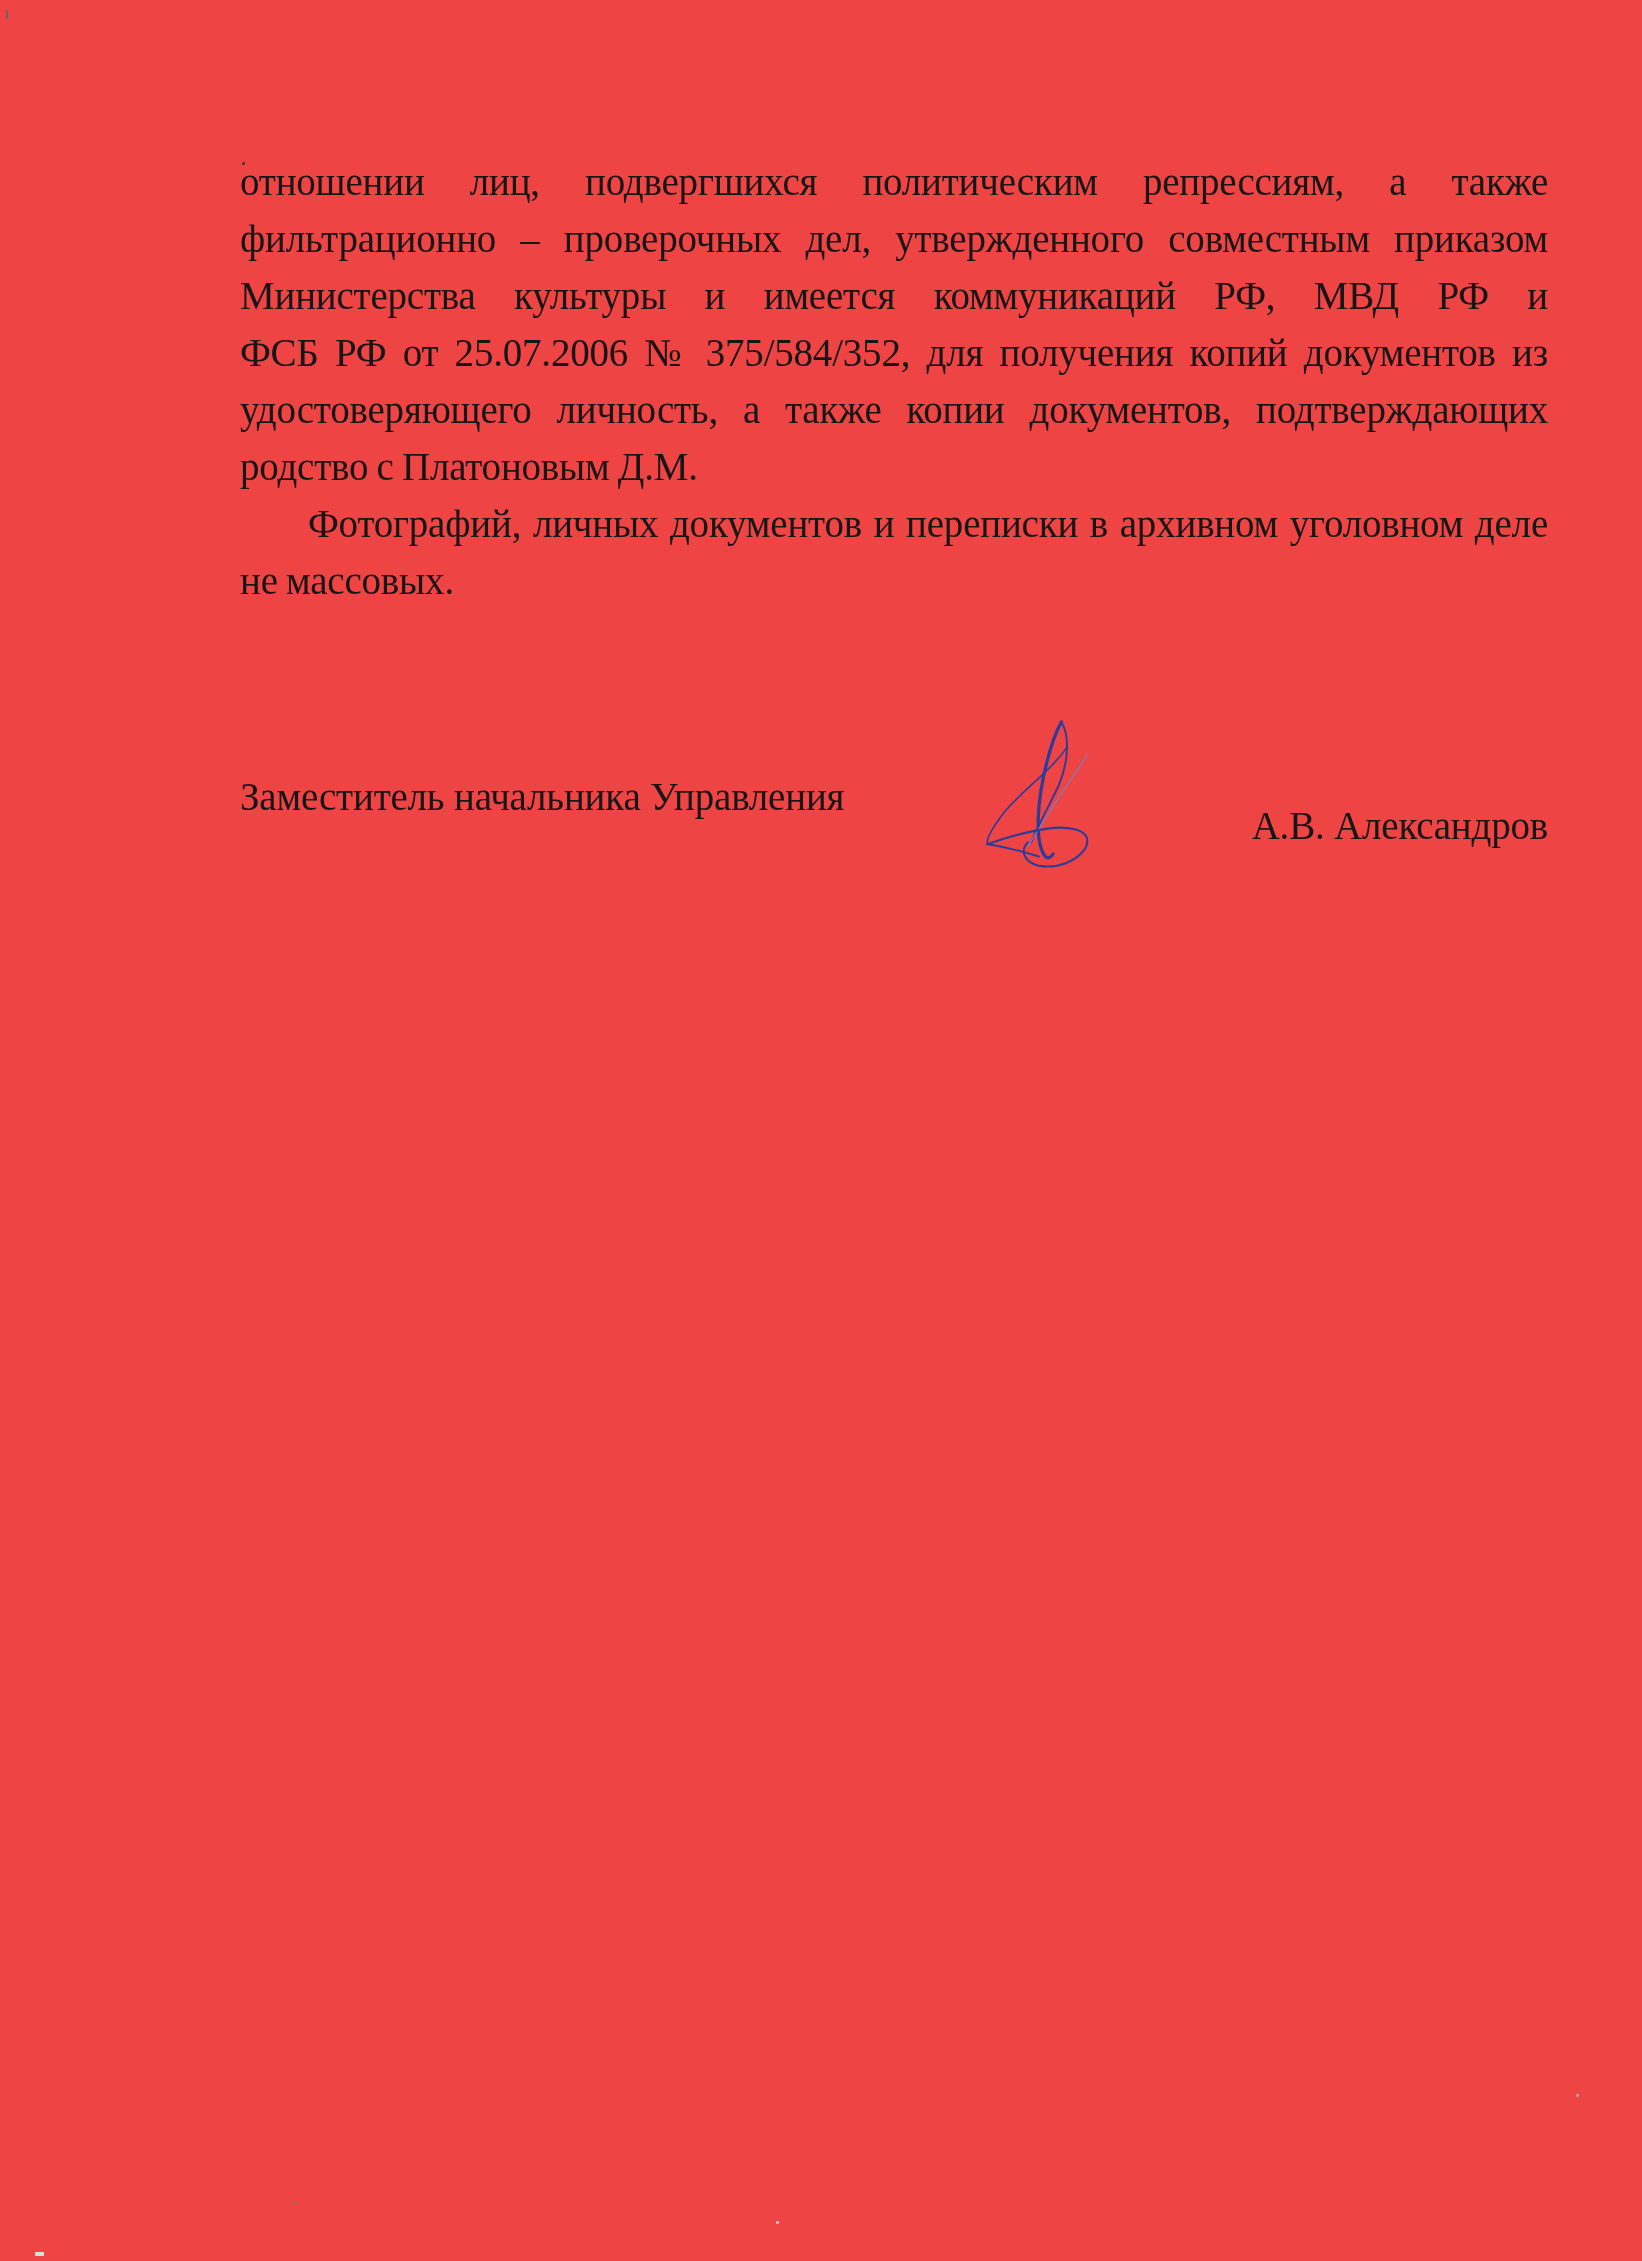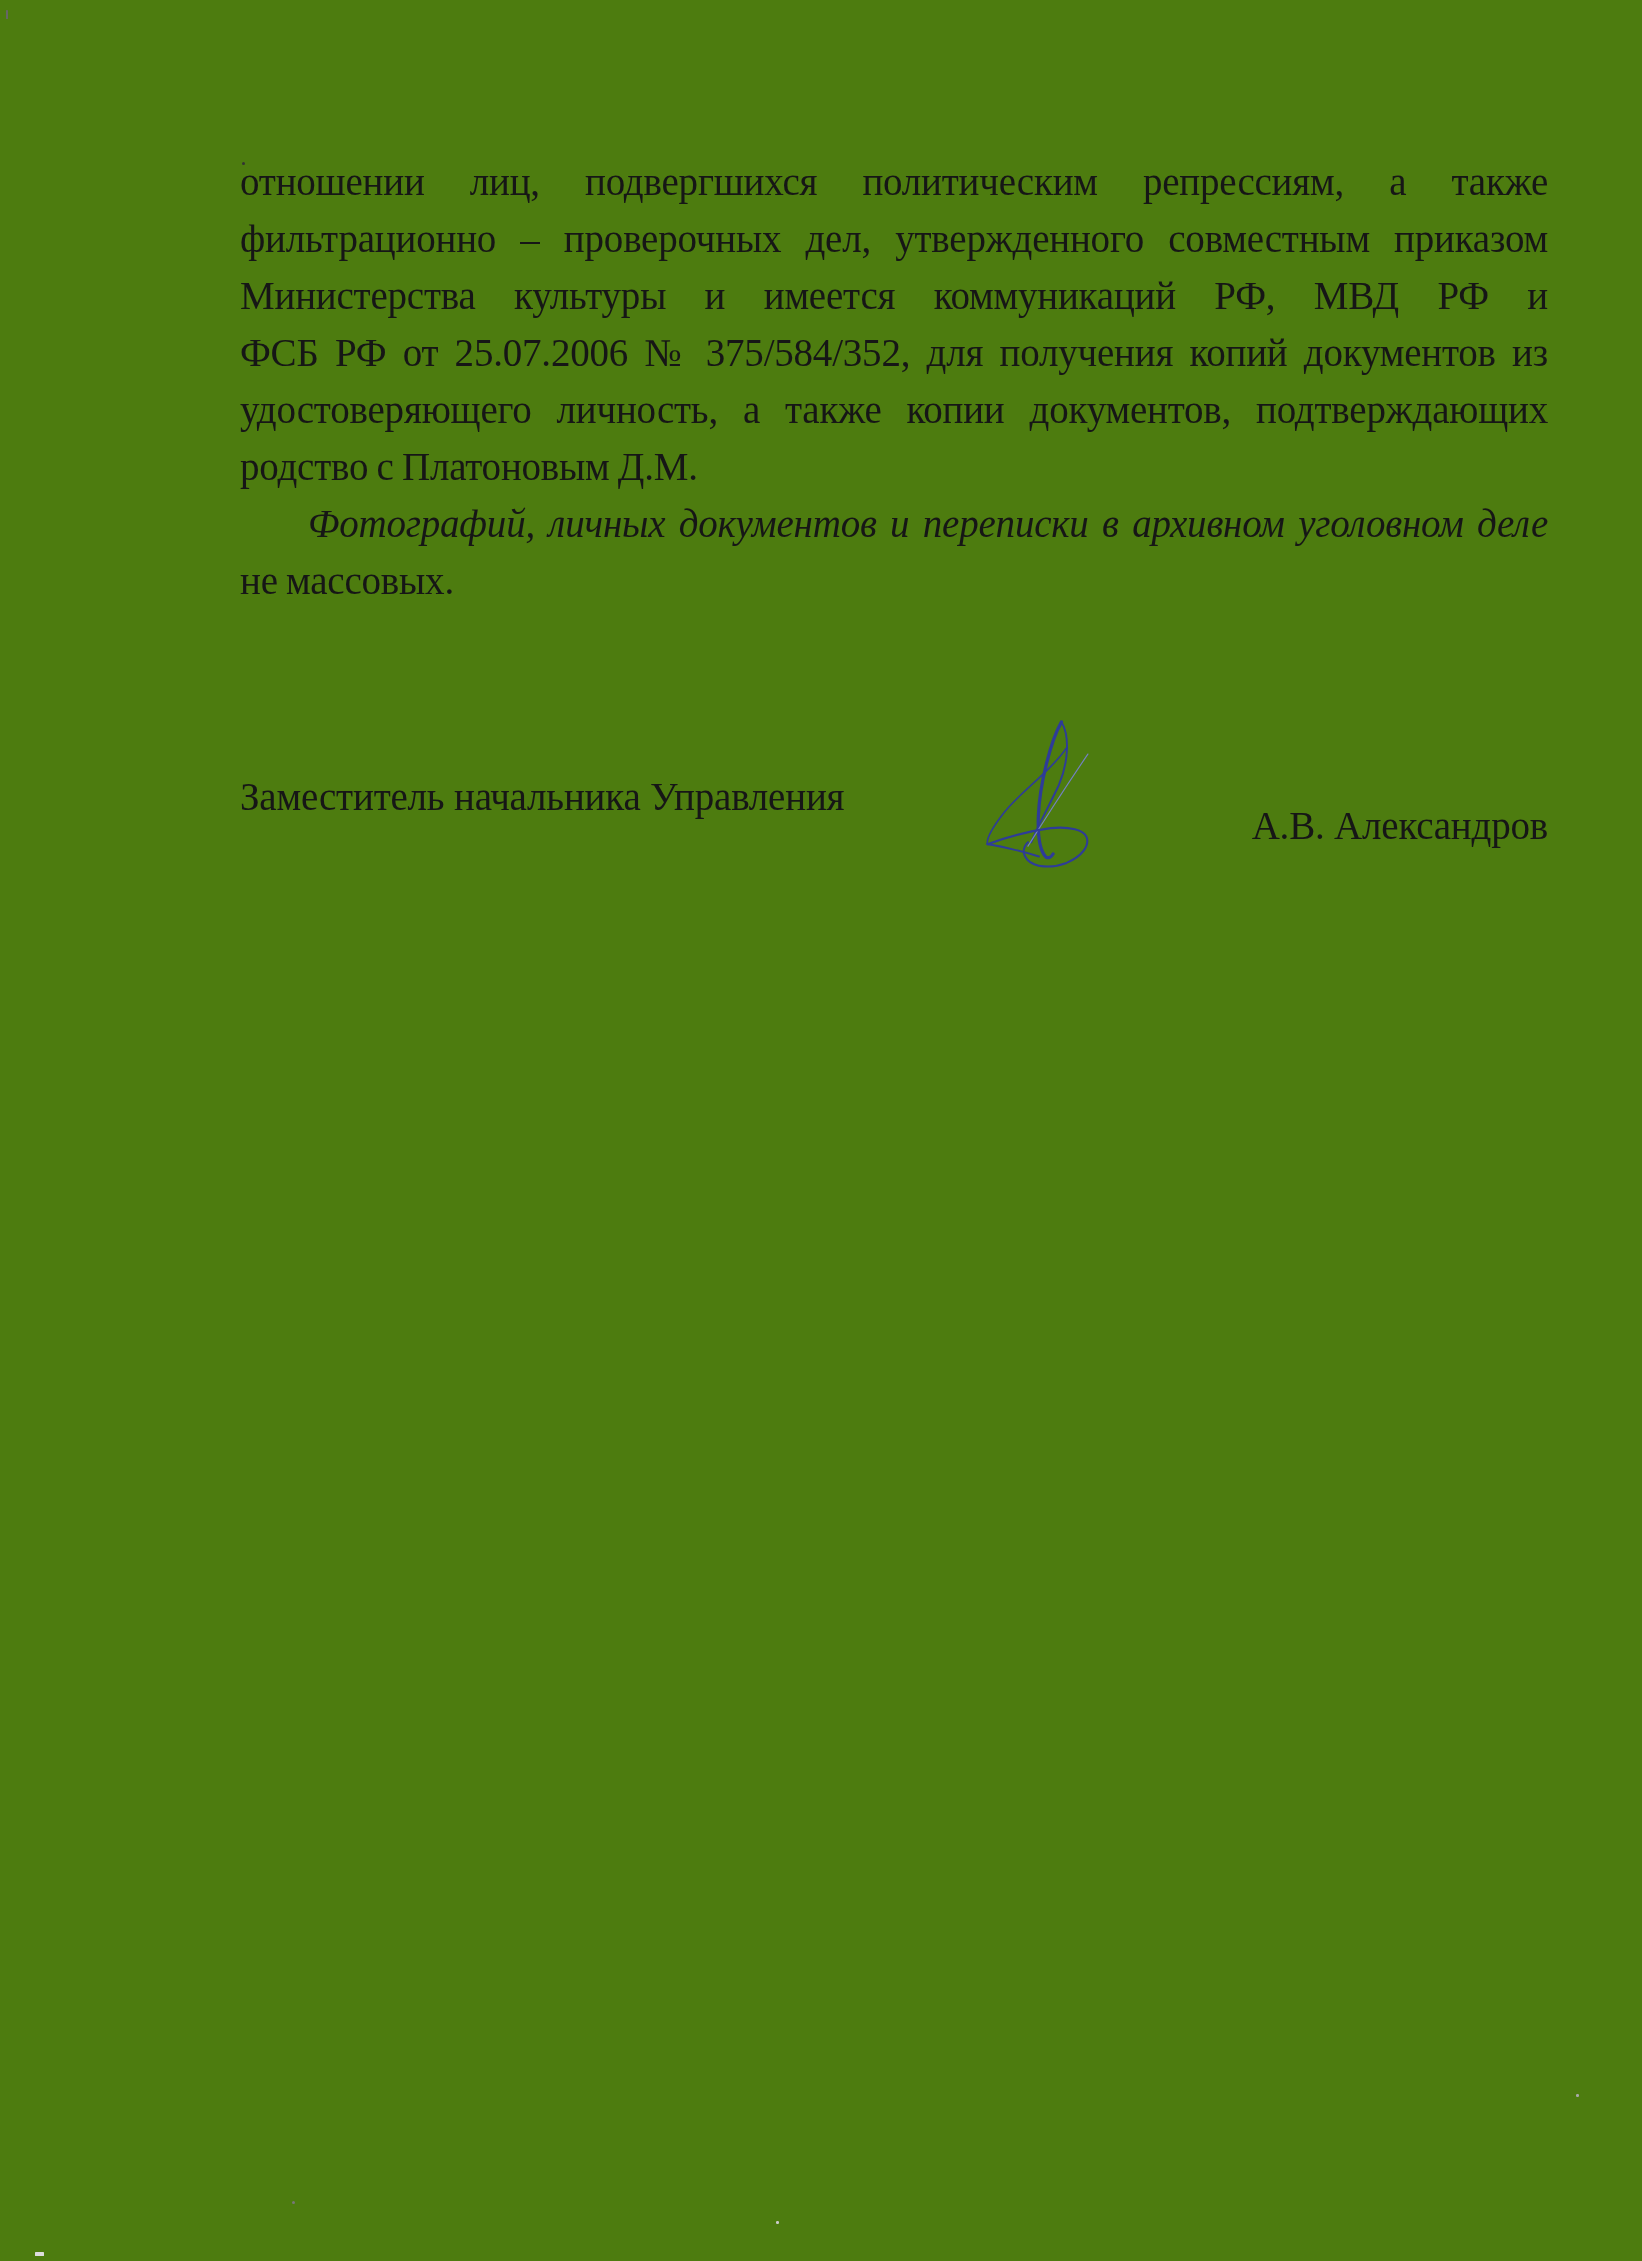--- a/index.html
+++ b/index.html
@@ -1,20 +1,20 @@
 <!DOCTYPE html>
 <html style="font-size:10.3px"><head>
 <meta charset="utf-8">
 <style>
   html, body { margin: 0; padding: 0; background: #e8e8e8; }
   .page {
     position: relative;
     width: 1643px;
     height: 2261px;
-    background: #4d7c0f;
+    background: #ef4444;
     overflow: hidden;
     font-family: "Liberation Serif", "DejaVu Serif", serif;
     color: #161616;
   }
   .textblock {
     position: absolute;
     left: 240px;
     top: 153px;
     width: 1308px;
     font-size: 39px;
@@ -25,21 +25,21 @@
   .line {
     height: 57px;
     text-align: justify;
     text-align-last: justify;
     text-justify: inter-word;
   }
   .line.last {
     text-align: right;
     text-align-last: left;
   }
-  .line.indented { text-indent: 68px; font-style: italic; }
+  .line.indented { text-indent: 68px; }
   .sig-title {
     position: absolute;
     left: 240px;
     top: 768px;
     height: 57px;
     line-height: 57px;
     font-size: 39px;
     letter-spacing: -0.2px;
   }
   .sig-name {

